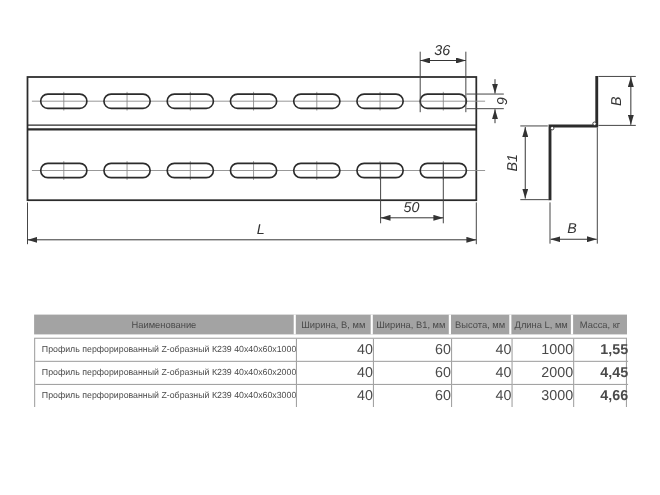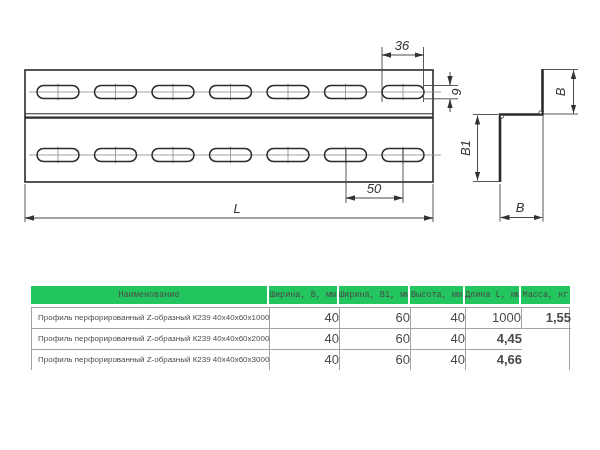--- a/index.html
+++ b/index.html
@@ -3,22 +3,22 @@
 <meta charset="utf-8">
 <style>
   html,body{margin:0;padding:0;background:#fff;}
   .page{position:relative;width:600px;height:370px;background:#ffffff;overflow:hidden;
         font-family:"Liberation Sans",sans-serif;}
   .drawing-svg{position:absolute;left:0;top:0;}
   .dim{font-family:"Liberation Sans",sans-serif;font-style:italic;font-size:13px;fill:#333;}
   
   .spec-table{position:absolute;left:31px;top:286px;width:539px;color:#4a4a4a;}
   .thead,.tr{display:grid;grid-template-columns:238px 70px 71px 55px 56px 49px;}
-  .th{background:#22c55e;height:18px;line-height:18px;text-align:center;font-size:8.5px;
-      border-right:2px solid #ffffff;box-sizing:border-box;white-space:nowrap;overflow:hidden;font-family:Liberation Mono, monospace;}
+  .th{background:#a3a3a3;height:18px;line-height:18px;text-align:center;font-size:8.5px;
+      border-right:2px solid #ffffff;box-sizing:border-box;white-space:nowrap;overflow:hidden;}
   .th:last-child{border-right:none;}
   .tbody{margin-top:3px;border:1px solid #a3a3a3;background:#fff;}
   .td{height:21px;line-height:20px;text-align:right;font-size:13px;box-sizing:border-box;
       border-right:1px solid #a3a3a3;border-bottom:1px solid #a3a3a3;white-space:nowrap;overflow:hidden;}
   .td.name{text-align:left;padding-left:6px;font-size:8px;}
   .td:last-child{border-right:none;font-weight:bold;}
   .tr:last-child .td{border-bottom:none;}
 </style>
 </head>
 <body>
@@ -147,24 +147,26 @@
         <div class="td">60</div>
         <div class="td">40</div>
         <div class="td">1000</div>
         <div class="td">1,55</div>
       </div>
       <div class="tr">
         <div class="td name">Профиль перфорированный Z-образный К239 40х40х60х2000 мм</div>
         <div class="td">40</div>
         <div class="td">60</div>
         <div class="td">40</div>
+        <div class="td">2000</div>
         <div class="td">4,45</div>
       </div>
       <div class="tr">
         <div class="td name">Профиль перфорированный Z-образный К239 40х40х60х3000 мм</div>
         <div class="td">40</div>
         <div class="td">60</div>
         <div class="td">40</div>
+        <div class="td">3000</div>
         <div class="td">4,66</div>
       </div>
     </div>
   </div>
 </div>
 
 </body></html>

